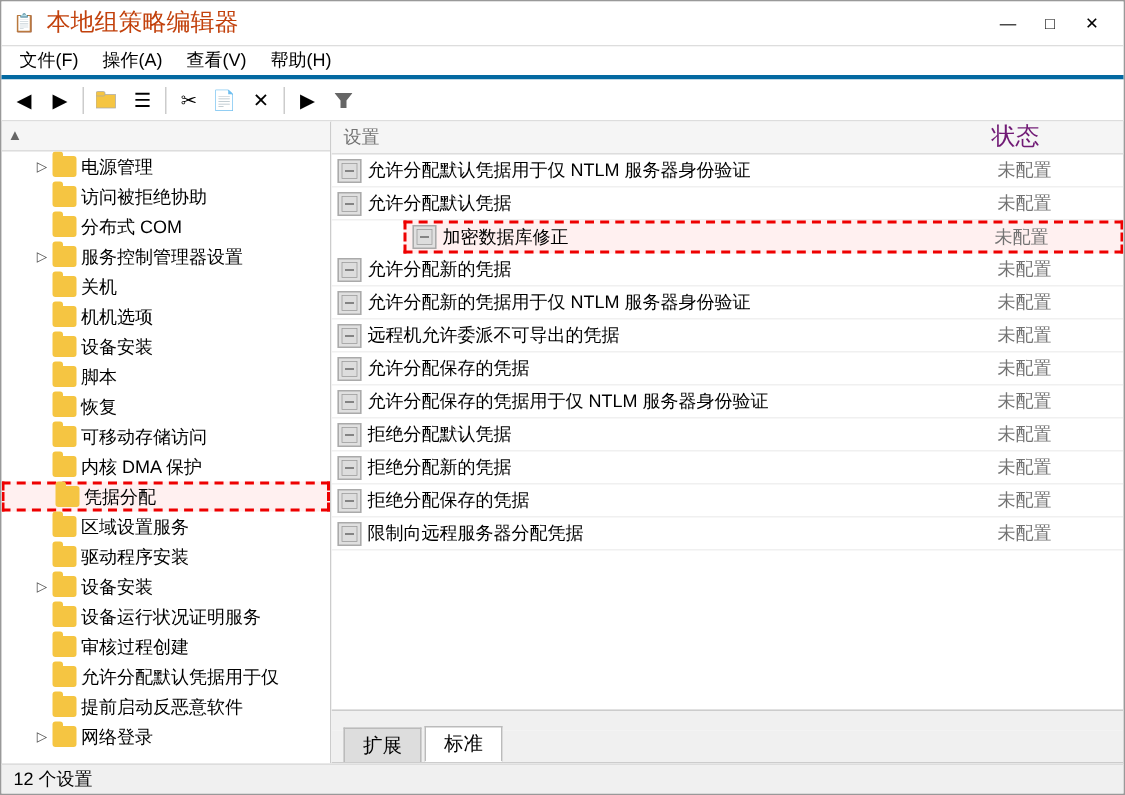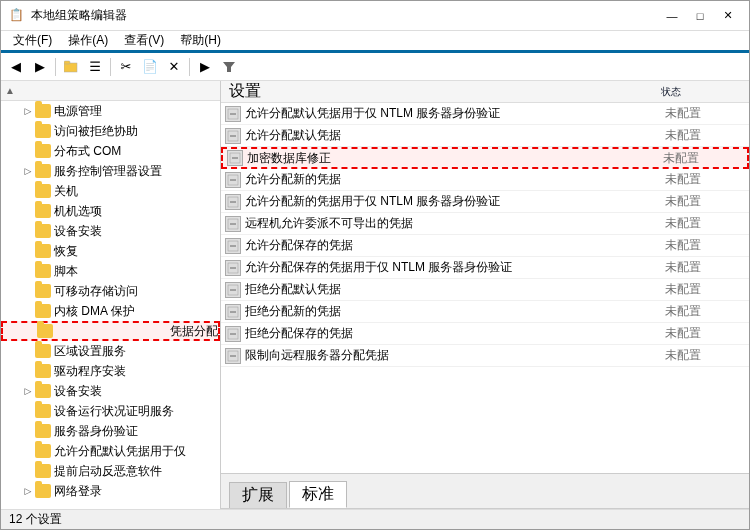--- a/index.html
+++ b/index.html
@@ -31,22 +31,22 @@
     .title-bar-left {
       display: flex;
       align-items: center;
       gap: 6px;
     }
     .title-icon {
       width: 16px;
       height: 16px;
     }
     .title-text {
-      font-size: 12px;
-      color: #000000;
+      font-size: 16px;
+      color: #c2410c;
     }
     .title-controls {
       display: flex;
       gap: 2px;
     }
     .title-btn {
       width: 26px;
       height: 20px;
       border: none;
       background: transparent;
@@ -132,21 +132,20 @@
       align-items: center;
       padding: 1px 0;
       padding-left: 4px;
       cursor: pointer;
       white-space: nowrap;
       height: 20px;
     }
     .tree-item.highlighted {
       border: 2px dashed #e00;
       background: #fff0f0;
-      text-align: right;
     }
     .tree-indent { display: inline-block; width: 16px; flex-shrink: 0; }
     .tree-expand {
       display: inline-flex;
       align-items: center;
       justify-content: center;
       width: 14px;
       height: 14px;
       flex-shrink: 0;
       font-size: 9px;
@@ -189,27 +188,27 @@
     .right-panel-header {
       display: flex;
       background: #f5f5f5;
       border-bottom: 1px solid #ddd;
       height: 22px;
       align-items: center;
       padding: 0 8px;
     }
     .right-col-settings {
       flex: 1;
-      font-size: 16px;
-      color: #000000;
+      font-size: 12px;
+      color: #737373;
     }
     .right-col-status {
       width: 80px;
-      font-size: 10px;
-      color: #0f172a;
+      font-size: 16px;
+      color: #701a75;
     }
     .right-content {
       flex: 1;
       overflow-y: auto;
       overflow-x: hidden;
     }
     .setting-row {
       display: flex;
       align-items: center;
       height: 22px;
@@ -248,21 +247,21 @@
       padding: 0 8px;
       height: 22px;
       align-items: flex-end;
     }
     .tab {
       padding: 2px 12px;
       background: #ddd;
       border: 1px solid #bbb;
       border-bottom: none;
       cursor: pointer;
-      font-size: 16px;
+      font-size: 13px;
       margin-right: 2px;
     }
     .tab.active {
       background: #fff;
       border-bottom: 1px solid #fff;
     }
     .status-bar {
       height: 20px;
       background: #f0f0f0;
       display: flex;
@@ -395,36 +394,36 @@
               <div class="folder-icon"></div>
             </span>
           <span class="tree-label">设备安装</span>
         </div>
         <div class="tree-item">
           <span class="tree-indent"></span>
           <span class="tree-expand"></span>
           <span class="tree-icon">
               <div class="folder-icon"></div>
             </span>
+          <span class="tree-label">脚本</span>
+        </div>
+        <div class="tree-item">
+          <span class="tree-indent"></span>
+          <span class="tree-expand"></span>
+          <span class="tree-icon">
+              <div class="folder-icon"></div>
+            </span>
           <span class="tree-label">恢复</span>
         </div>
         <div class="tree-item">
           <span class="tree-indent"></span>
           <span class="tree-expand"></span>
           <span class="tree-icon">
               <div class="folder-icon"></div>
             </span>
-          <span class="tree-label">脚本</span>
-        </div>
-        <div class="tree-item">
-          <span class="tree-indent"></span>
-          <span class="tree-expand"></span>
-          <span class="tree-icon">
-              <div class="folder-icon"></div>
-            </span>
           <span class="tree-label">可移动存储访问</span>
         </div>
         <div class="tree-item">
           <span class="tree-indent"></span>
           <span class="tree-expand"></span>
           <span class="tree-icon">
               <div class="folder-icon"></div>
             </span>
           <span class="tree-label">内核 DMA 保护</span>
         </div>
@@ -467,21 +466,21 @@
               <div class="folder-icon"></div>
             </span>
           <span class="tree-label">设备运行状况证明服务</span>
         </div>
         <div class="tree-item">
           <span class="tree-indent"></span>
           <span class="tree-expand"></span>
           <span class="tree-icon">
               <div class="folder-icon"></div>
             </span>
-          <span class="tree-label">服务器身份验证</span>
+          <span class="tree-label">审核过程创建</span>
         </div>
         <div class="tree-item">
           <span class="tree-indent"></span>
           <span class="tree-expand"></span>
           <span class="tree-icon">
               <div class="folder-icon"></div>
             </span>
           <span class="tree-label">允许分配默认凭据用于仅</span>
         </div>
         <div class="tree-item">
@@ -525,21 +524,21 @@
           <div class="setting-icon">
             <svg width="12" height="12" viewBox="0 0 12 12">
                 <rect x="1" y="1" width="10" height="10" fill="#ddd" stroke="#999" stroke-width="0.5"></rect>
                 <line x1="3" y1="6" x2="9" y2="6" stroke="#666" stroke-width="1"></line>
               </svg>
           </div>
           <span class="setting-name">允许分配默认凭据</span>
           <span class="setting-status">未配置</span>
         </div>
 
-        <div class="setting-row" style="border: 2px dashed #e00; background: #fff0f0;">
+        <div class="setting-row" style="border: 2px dashed #e00; background: #fff0f0; margin-left: 48px;">
           <div class="setting-icon">
             <svg width="12" height="12" viewBox="0 0 12 12">
                 <rect x="1" y="1" width="10" height="10" fill="#ddd" stroke="#999" stroke-width="0.5"></rect>
                 <line x1="3" y1="6" x2="9" y2="6" stroke="#666" stroke-width="1"></line>
               </svg>
           </div>
           <span class="setting-name">加密数据库修正</span>
           <span class="setting-status">未配置</span>
         </div>
 

